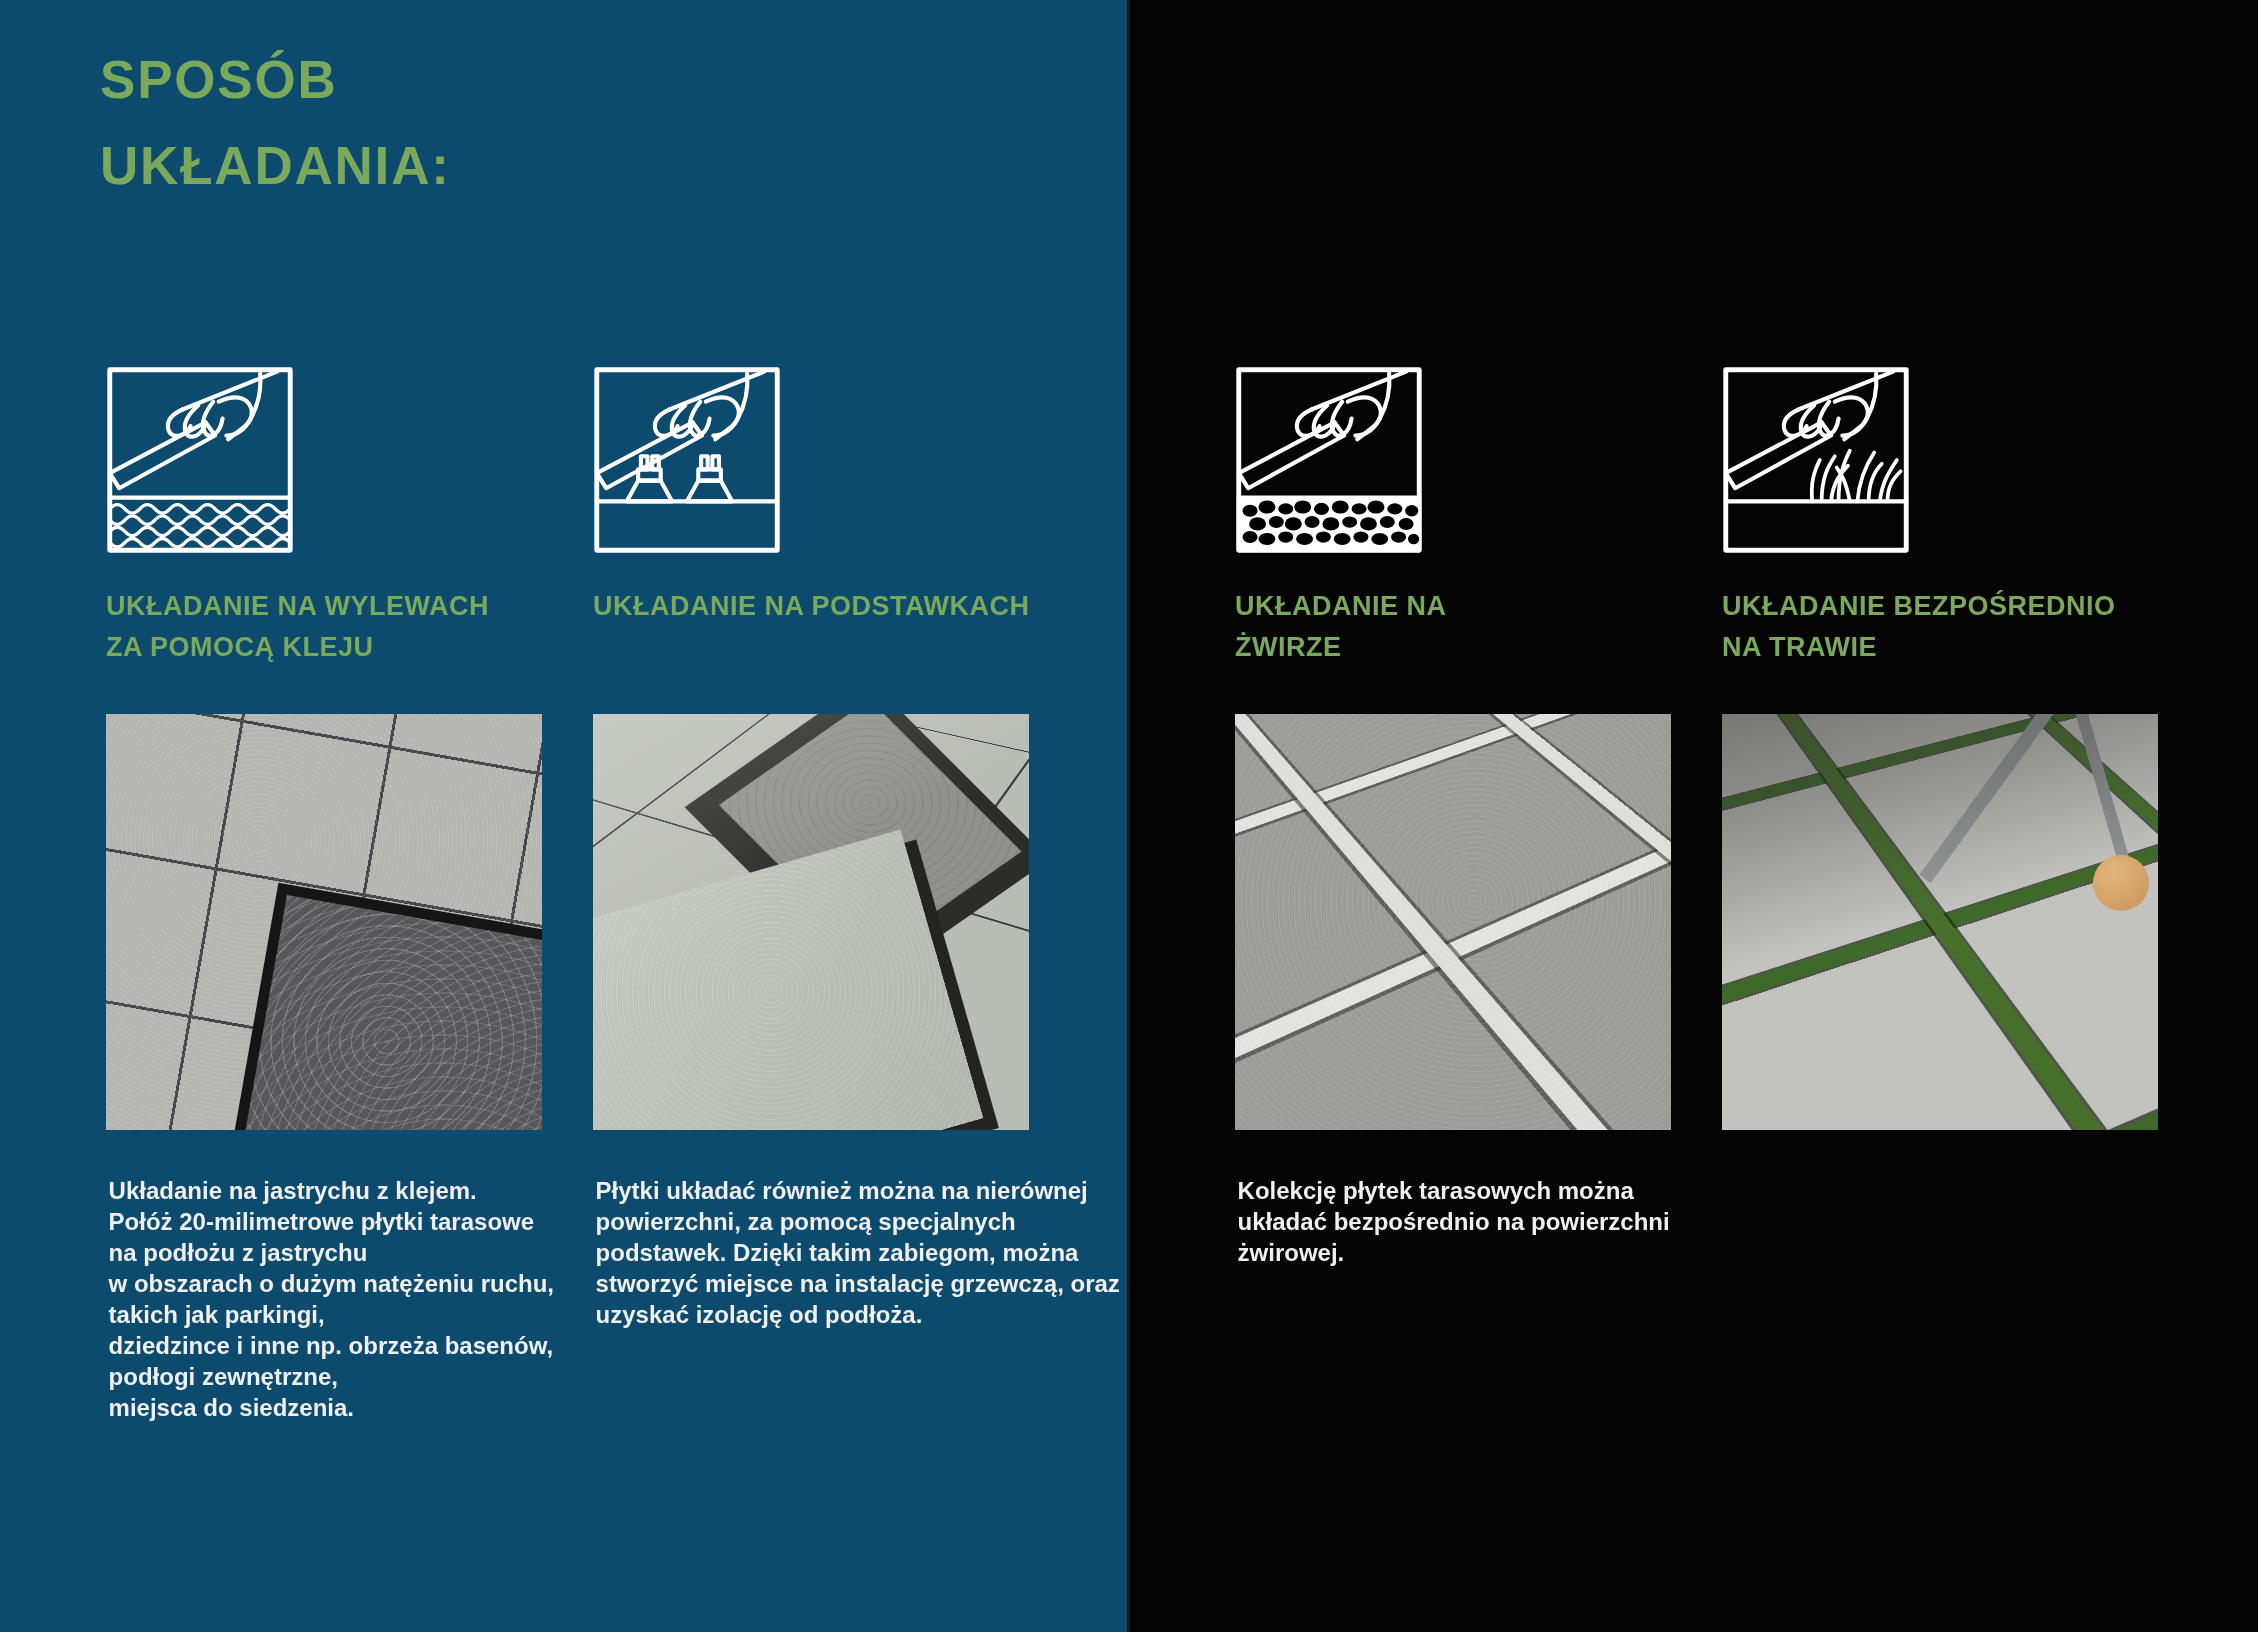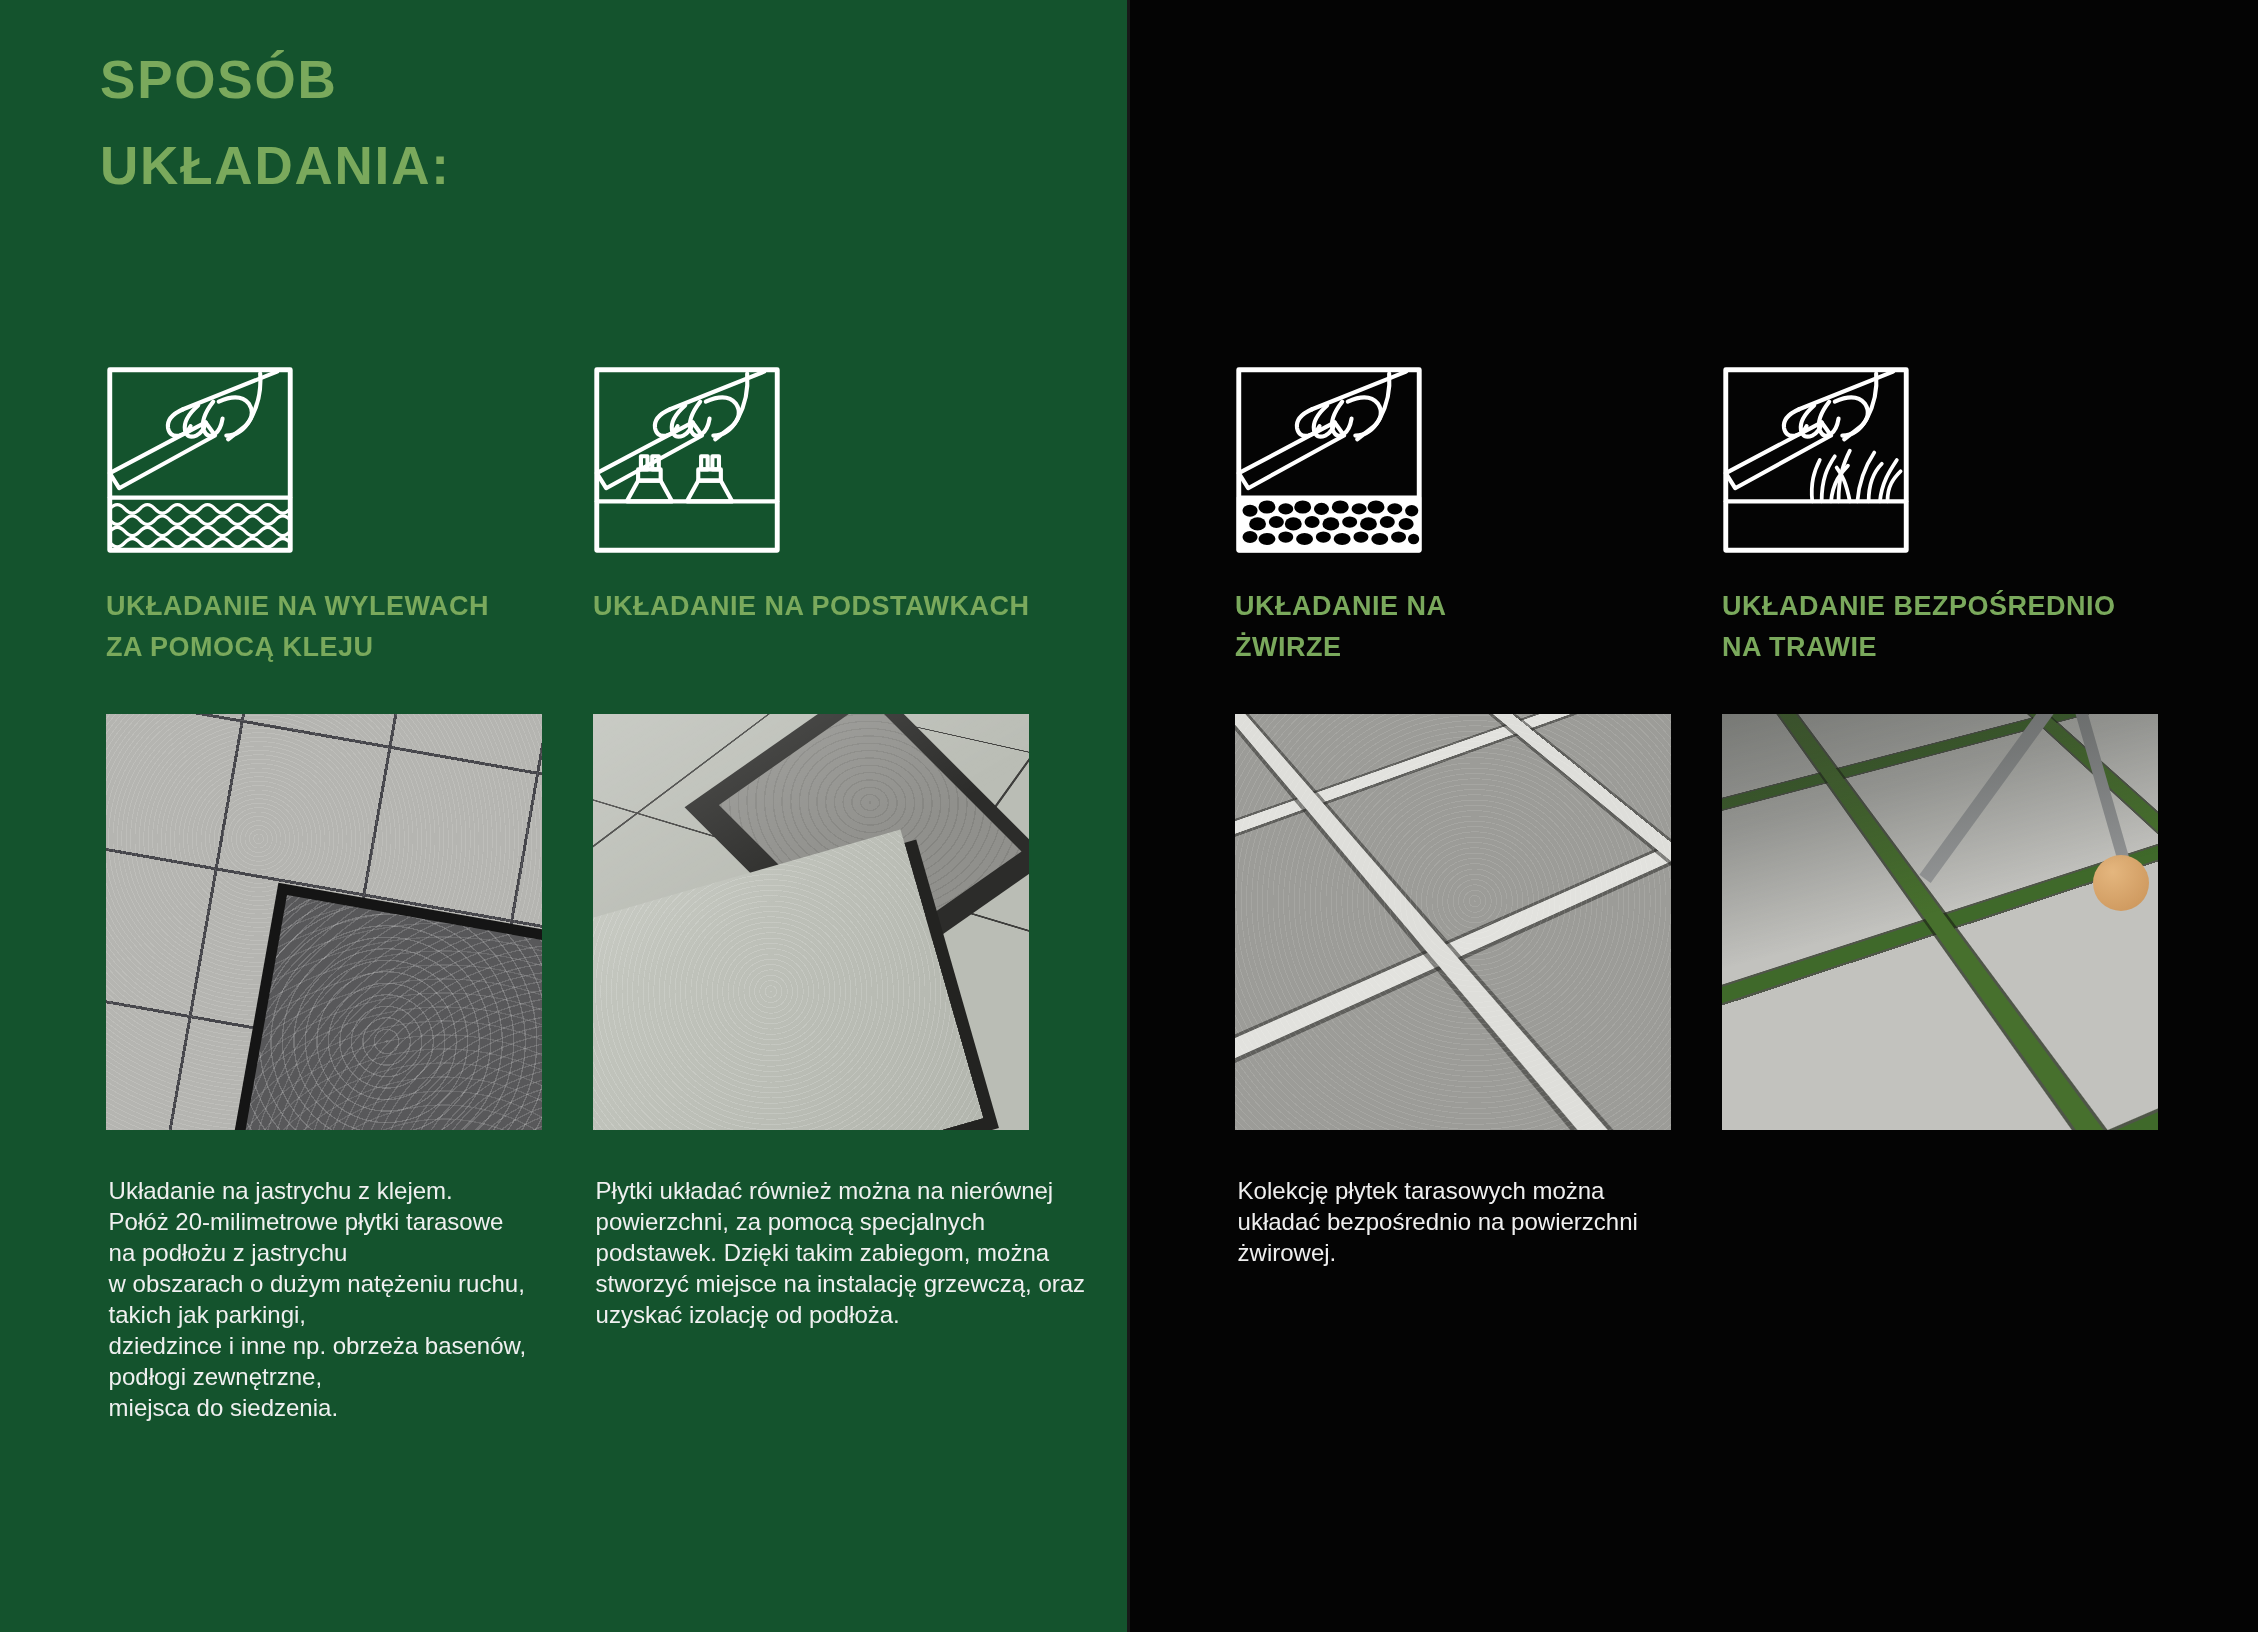--- a/index.html
+++ b/index.html
@@ -1,18 +1,18 @@
 <!DOCTYPE html>
 <html style="font-size:14px"><head>
 <meta charset="utf-8">
 <style>
   html,body { margin:0; padding:0; background:#000; }
   #page {
     position:relative; width:2258px; height:1632px; overflow:hidden;
-    background:#14532d;
+    background:#0c4a6e;
     font-family:"Liberation Sans","DejaVu Sans",sans-serif;
   }
   .right-half-bg { position:absolute; left:1130px; top:0; right:0; bottom:0; background:#040404; }
   .center-divider { position:absolute; left:1127px; top:0; width:2.6px; height:1632px; background:#181818; }
 
   .page-title {
     position:absolute; left:100px; top:37px; margin:0;
     color:#7aa95c; font-size:53px; font-weight:700; letter-spacing:1.8px;
     line-height:86px; white-space:pre-line;
   }
@@ -114,21 +114,21 @@
   }
   .ph4-shadow { position:absolute; inset:0;
     background:linear-gradient(165deg, rgba(45,48,45,.5) 0%, rgba(45,48,45,.32) 22%, rgba(0,0,0,0) 48%); }
   .ph4-leg1 { position:absolute; left:261px; top:-35px; width:14px; height:221px; background:#989a9b; transform:rotate(36deg); }
   .ph4-leg2 { position:absolute; left:369px; top:-44px; width:12.4px; height:194px; background:#8f9192; transform:rotate(-16deg); }
   .ph4-ball { position:absolute; left:371px; top:141px; width:56px; height:56px; border-radius:50%;
     background:radial-gradient(circle at 35% 30%, #e4b67e, #c99257); }
 
   .col-desc {
     position:absolute; left:2.6px; top:1175px; margin:0; width:529px;
-    color:#f0f0f0; font-size:24px; font-weight:400; line-height:31px; white-space:pre-line;
+    color:#f0f0f0; font-size:24px; font-weight:700; line-height:31px; white-space:pre-line;
   }
 </style>
 </head>
 <body>
 
 <div id="page">
   <div class="right-half-bg"></div>
   <div class="center-divider"></div>
 
   <h1 class="page-title">SPOSÓB

